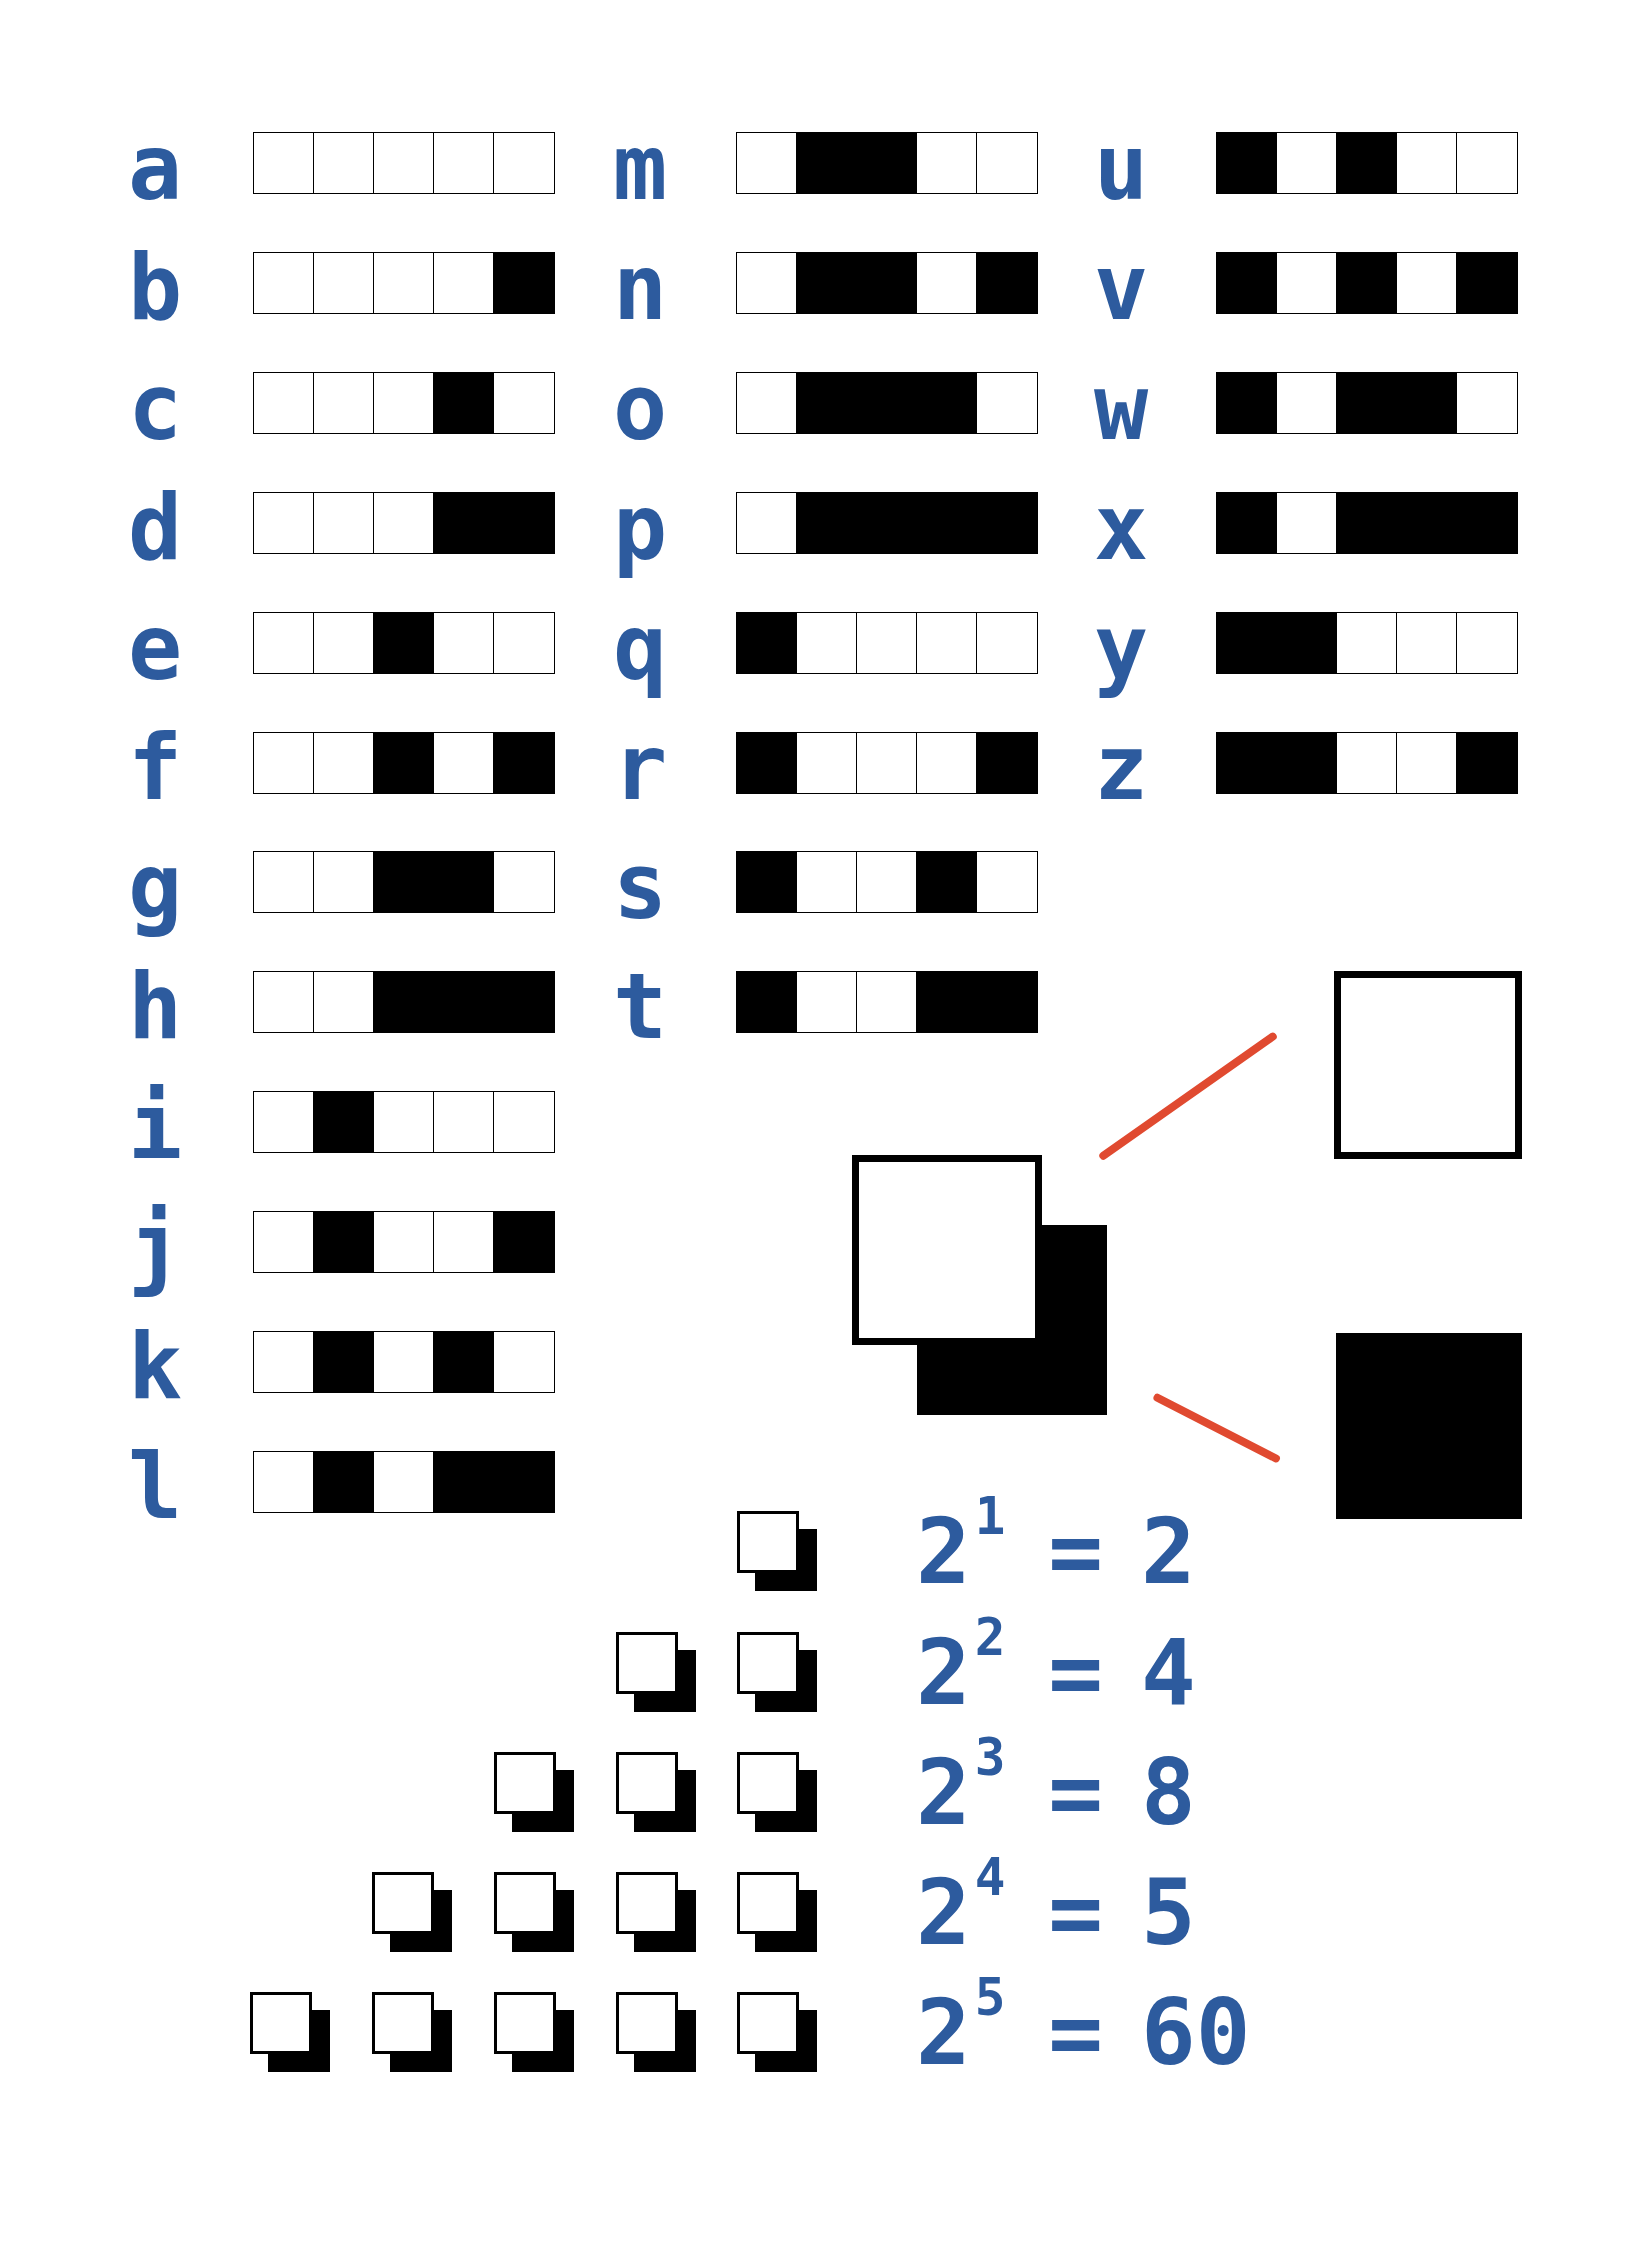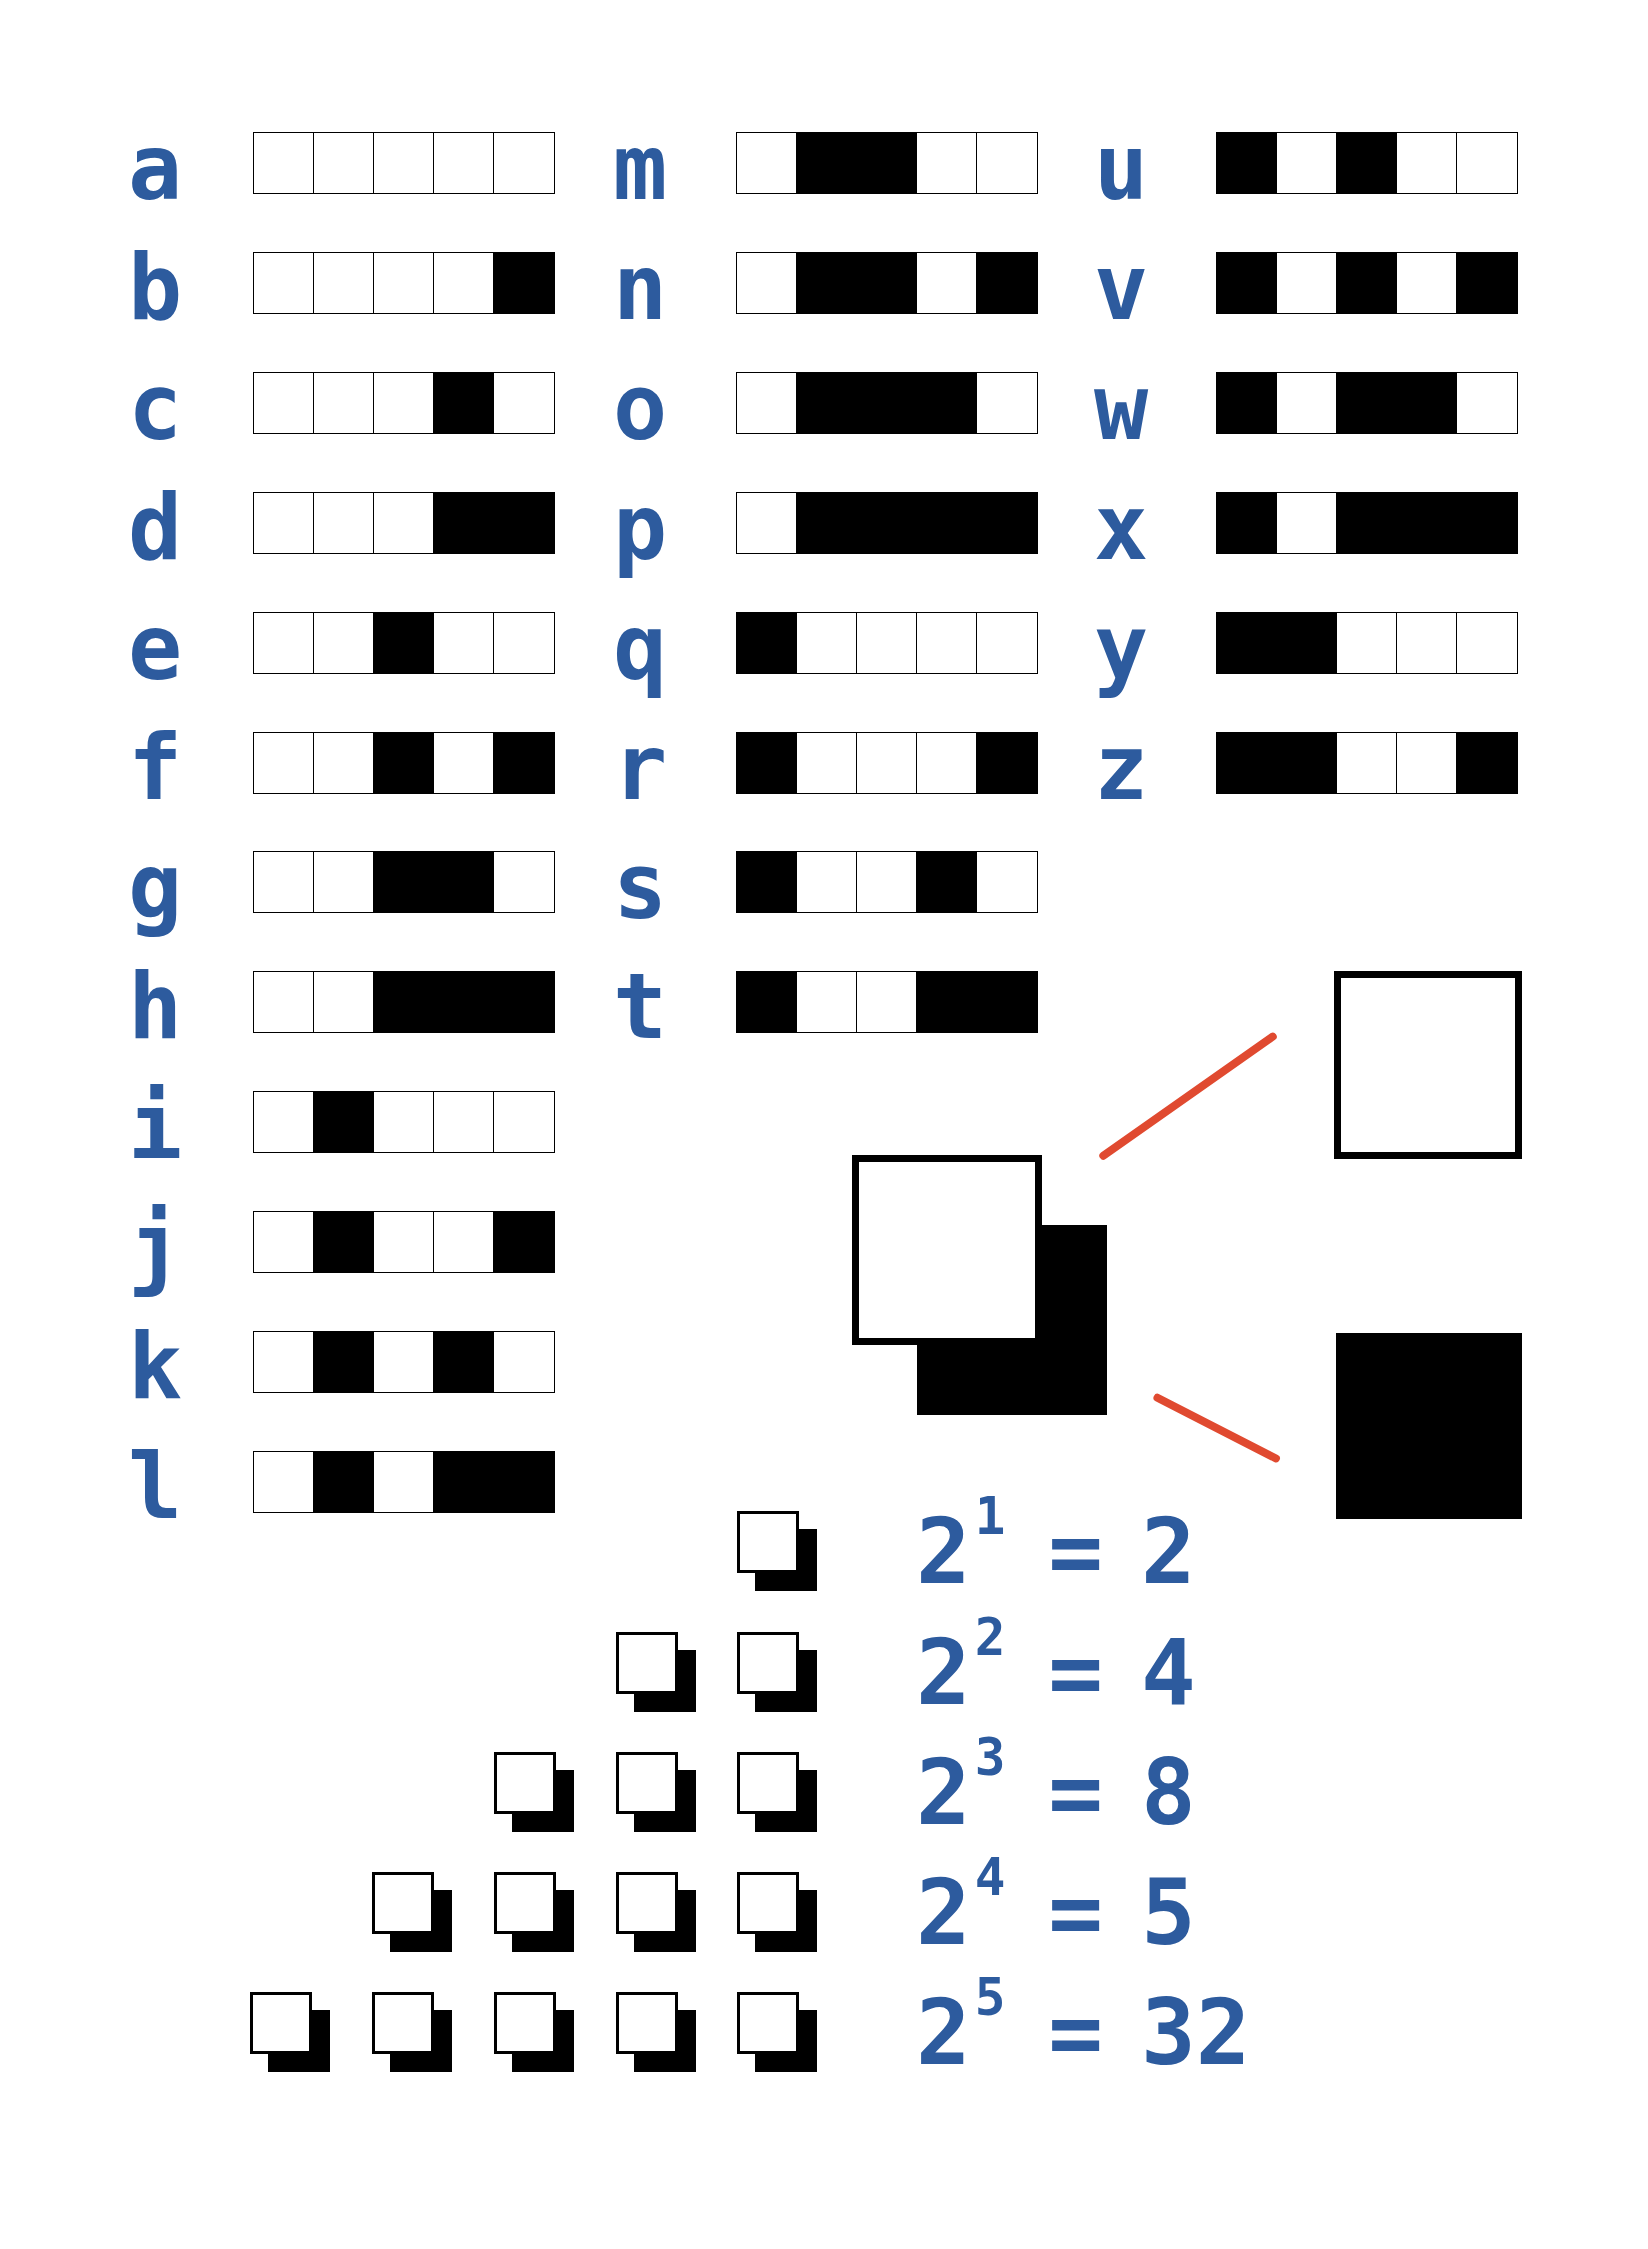--- a/index.html
+++ b/index.html
@@ -345,16 +345,16 @@
       <div class="icon" style="left: 737px; top: 1992px;">
         <div class="shadow"></div>
         <div class="face"></div>
       </div>
     </div>
   <div id="equations">
       <div class="eq" style="left: 916px; top: 1511px;"><span>2</span><span class="sup">1</span><span class="equals">=</span><span>2</span></div>
       <div class="eq" style="left: 916px; top: 1632px;"><span>2</span><span class="sup">2</span><span class="equals">=</span><span>4</span></div>
       <div class="eq" style="left: 916px; top: 1752px;"><span>2</span><span class="sup">3</span><span class="equals">=</span><span>8</span></div>
       <div class="eq" style="left: 916px; top: 1872px;"><span>2</span><span class="sup">4</span><span class="equals">=</span><span>5</span></div>
-      <div class="eq" style="left: 916px; top: 1992px;"><span>2</span><span class="sup">5</span><span class="equals">=</span><span>32</span></div>
+      <div class="eq" style="left: 916px; top: 1992px;"><span>2</span><span class="sup">5</span><span class="equals">=</span><span>60</span></div>
     </div>
 </div>
 
 
 </body></html>

